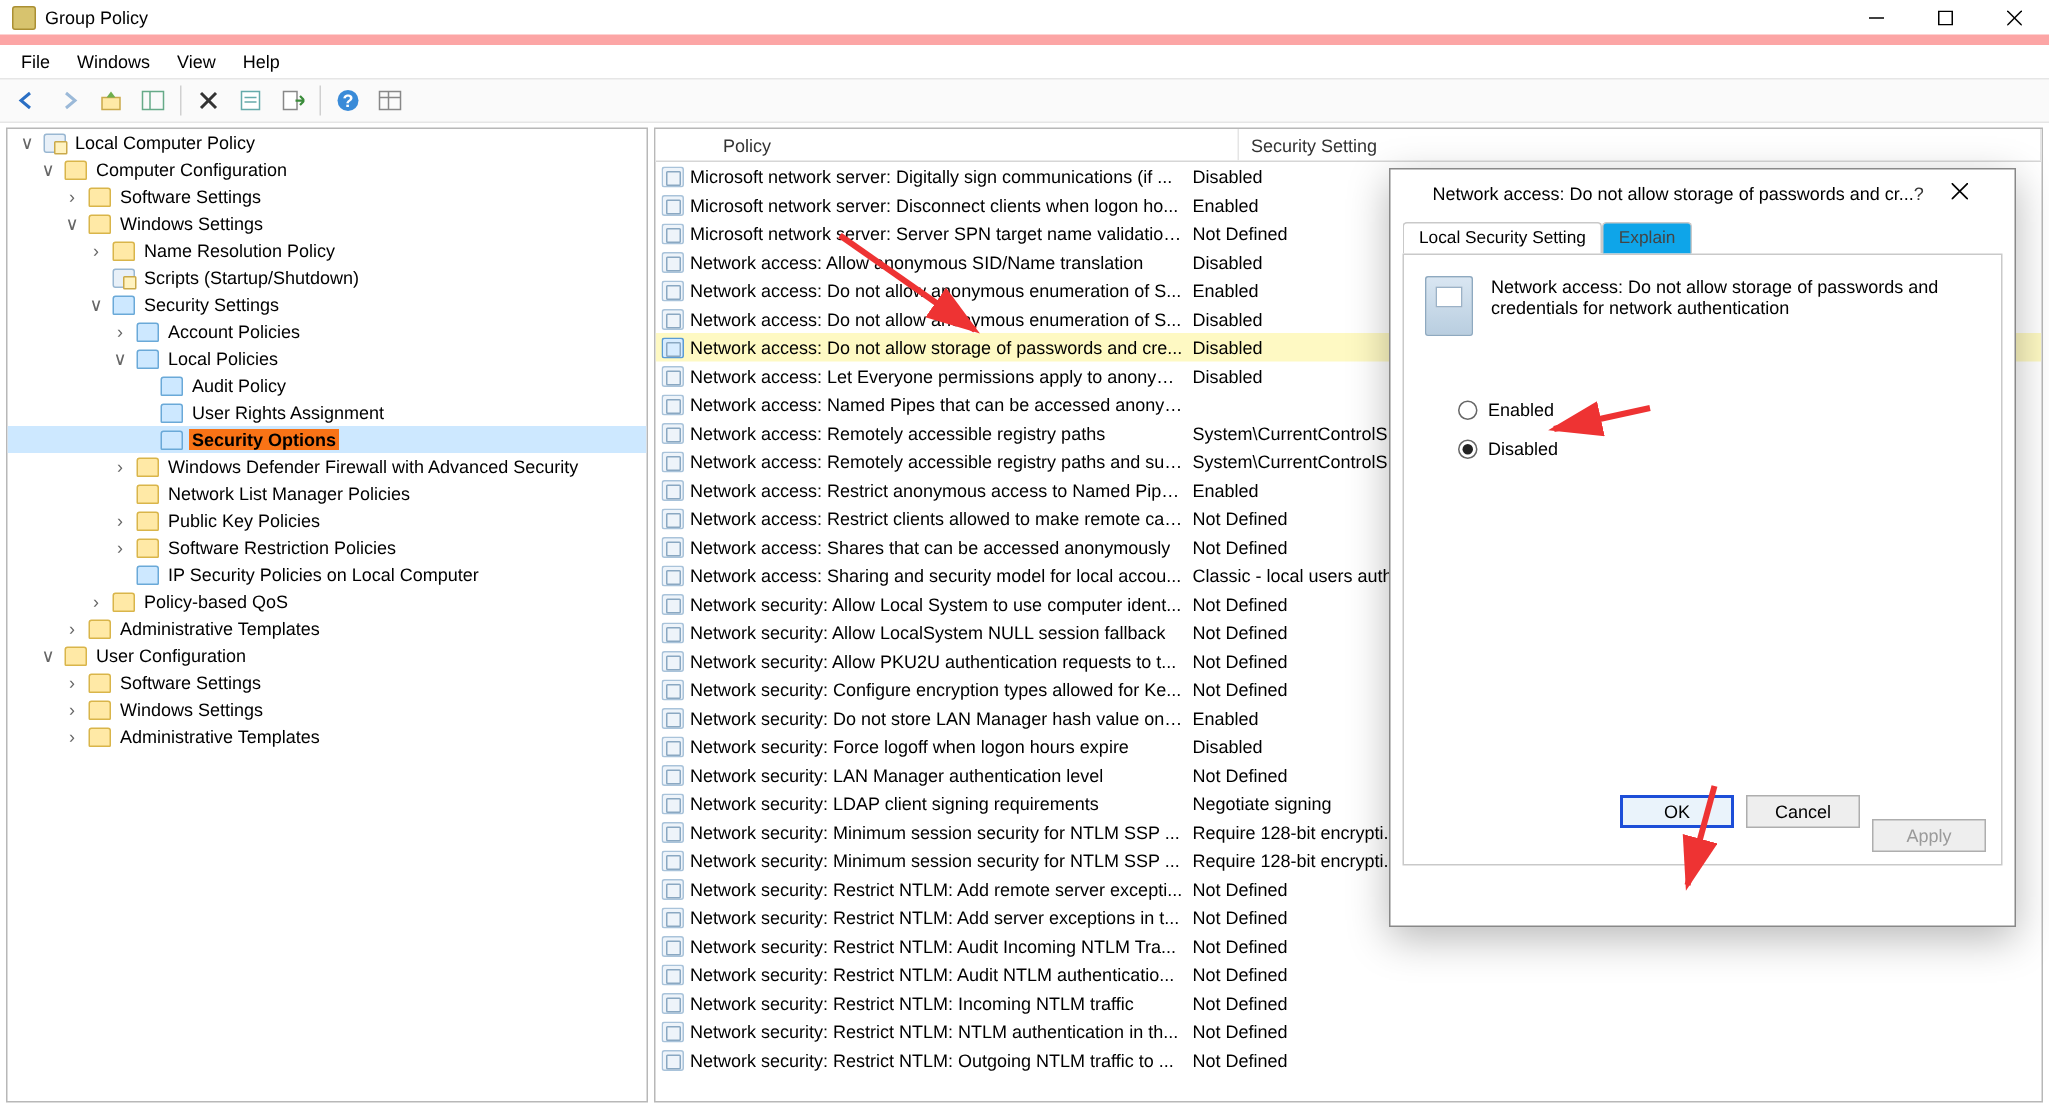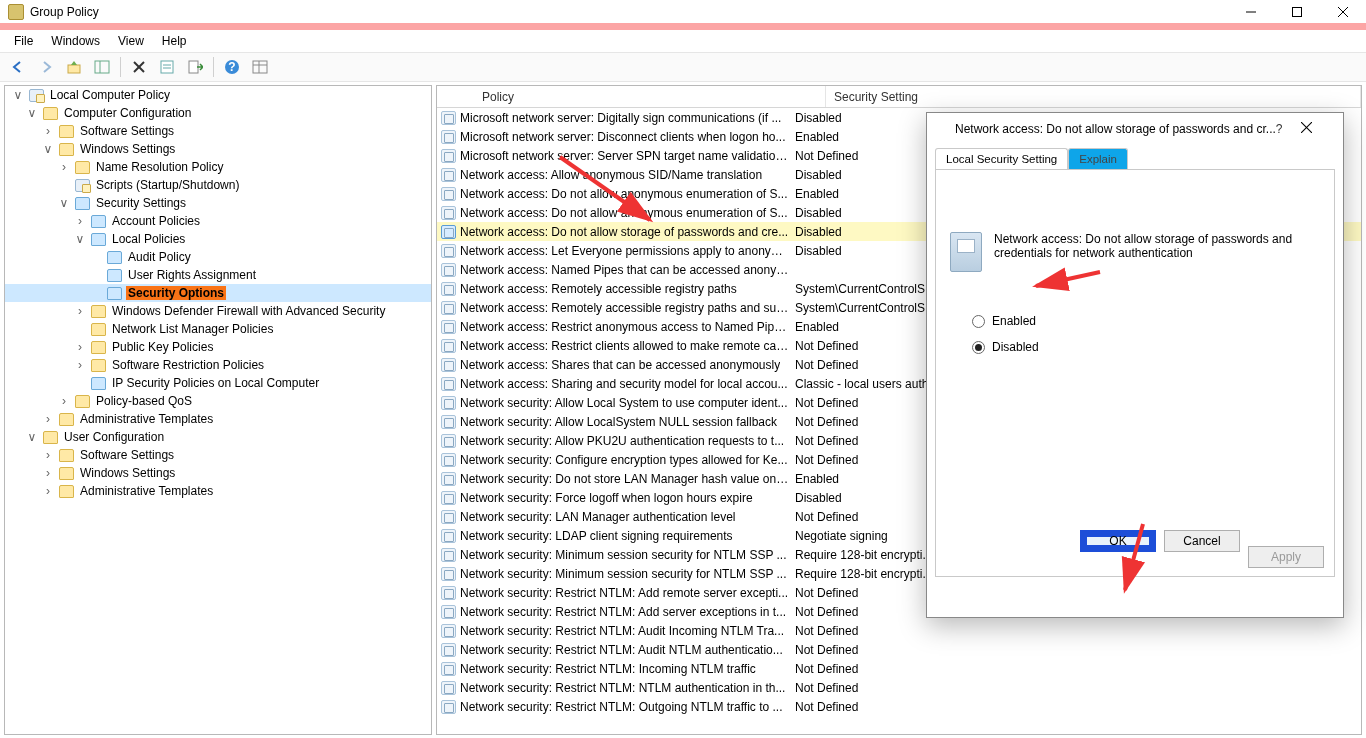--- a/index.html
+++ b/index.html
@@ -58,30 +58,30 @@
 
   
   .dialog { position:absolute; left:926px; top:112px; width:418px; height:506px; background:#fff; border:1px solid #888; box-shadow:0 8px 26px rgba(0,0,0,.28);}
   .dlg-title { height:32px; display:flex; align-items:center; padding:0 4px 0 28px; }
   .dlg-title .t { overflow:hidden; white-space:nowrap; text-overflow:ellipsis; max-width:330px;}
   .dlg-title .r { display:flex; gap:18px; align-items:center; color:#333;}
   .tabs { display:flex; gap:0; padding:3px 20px 0 8px;}
   .tab { padding:4px 10px; border:1px solid #c9c9c9; border-bottom:none; background:#fff; border-radius:3px 3px 0 0; font-size:11.5px;}
   .tab.inactive { background:#0ea5e9; color:#444;}
   .tabbody { border:1px solid #c9c9c9; margin:0 8px 8px 8px; height:408px; padding:14px 14px; position:relative;}
-  .dlg-pol { display:flex; gap:12px; align-items:flex-start;margin-top:48px;}
+  .dlg-pol { display:flex; gap:12px; align-items:flex-start;}
   .dlg-ic { width:32px; height:40px; background:linear-gradient(#d9e6f2,#b9cee0); border:1px solid #8ea9c0; border-radius:2px; position:relative;}
   .dlg-ic::after{content:""; position:absolute; left:6px; top:6px; right:6px; bottom:18px; background:#fff; border:1px solid #9bb2c7;}
   .radiogrp { margin:42px 0 0 22px; display:flex; flex-direction:column; gap:12px;}
   .radio { display:flex; align-items:center; gap:7px;}
   .rb { width:13px; height:13px; border:1px solid #666; border-radius:50%; display:flex; align-items:center; justify-content:center; background:#fff;}
   .rb.sel::after{content:""; width:7px; height:7px; background:#222; border-radius:50%;}
   .dlg-btns { position:absolute; right:10px; bottom:8px; display:flex; gap:8px;}
   .btn { width:76px; height:22px; border:1px solid #aeaeae; background:#eee; display:flex; align-items:center; justify-content:center;}
-  .btn.primary{ border:7px solid #1d4ed8; background:#eaf3fb;}
+  .btn.primary{ border:2px solid #1d4ed8; background:#eaf3fb;}
   .btn.disabled{ color:#9a9a9a;margin-top:16px;}
 
   
   .arrow { position:absolute; pointer-events:none; }
   .arrow svg { overflow:visible; }
 </style>
 </head>
 <body>
 
 <div class="titlebar">

